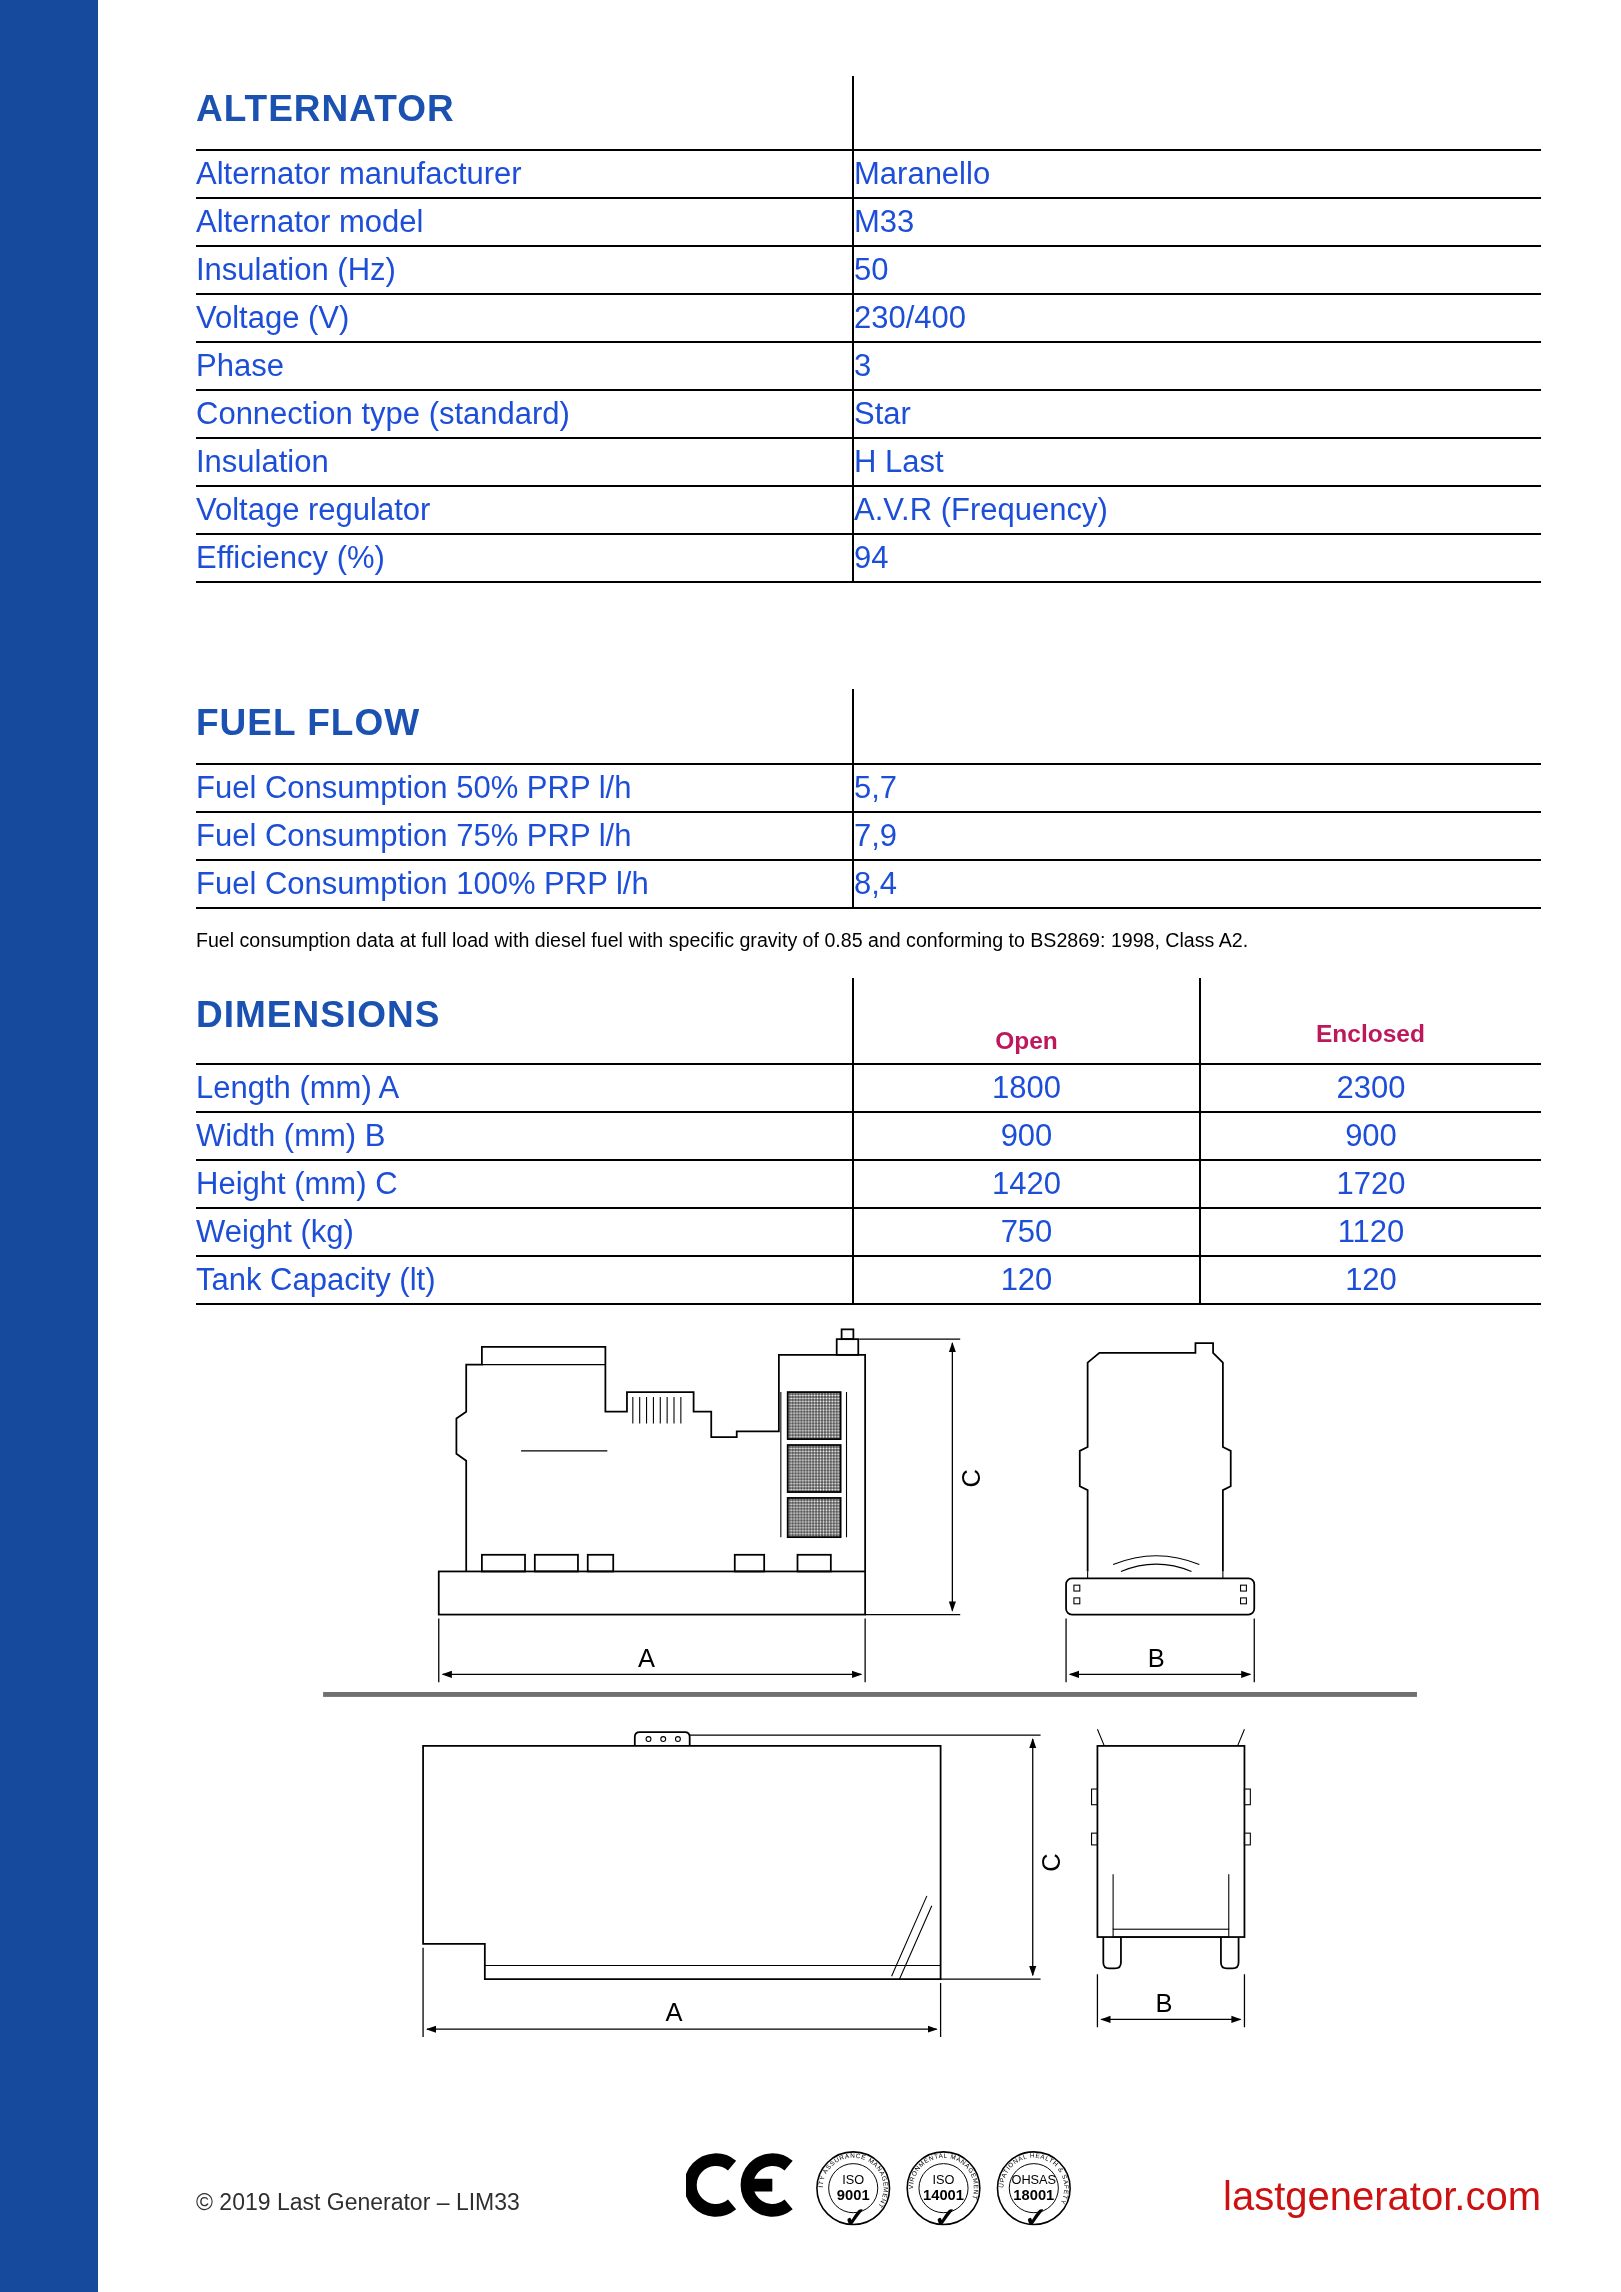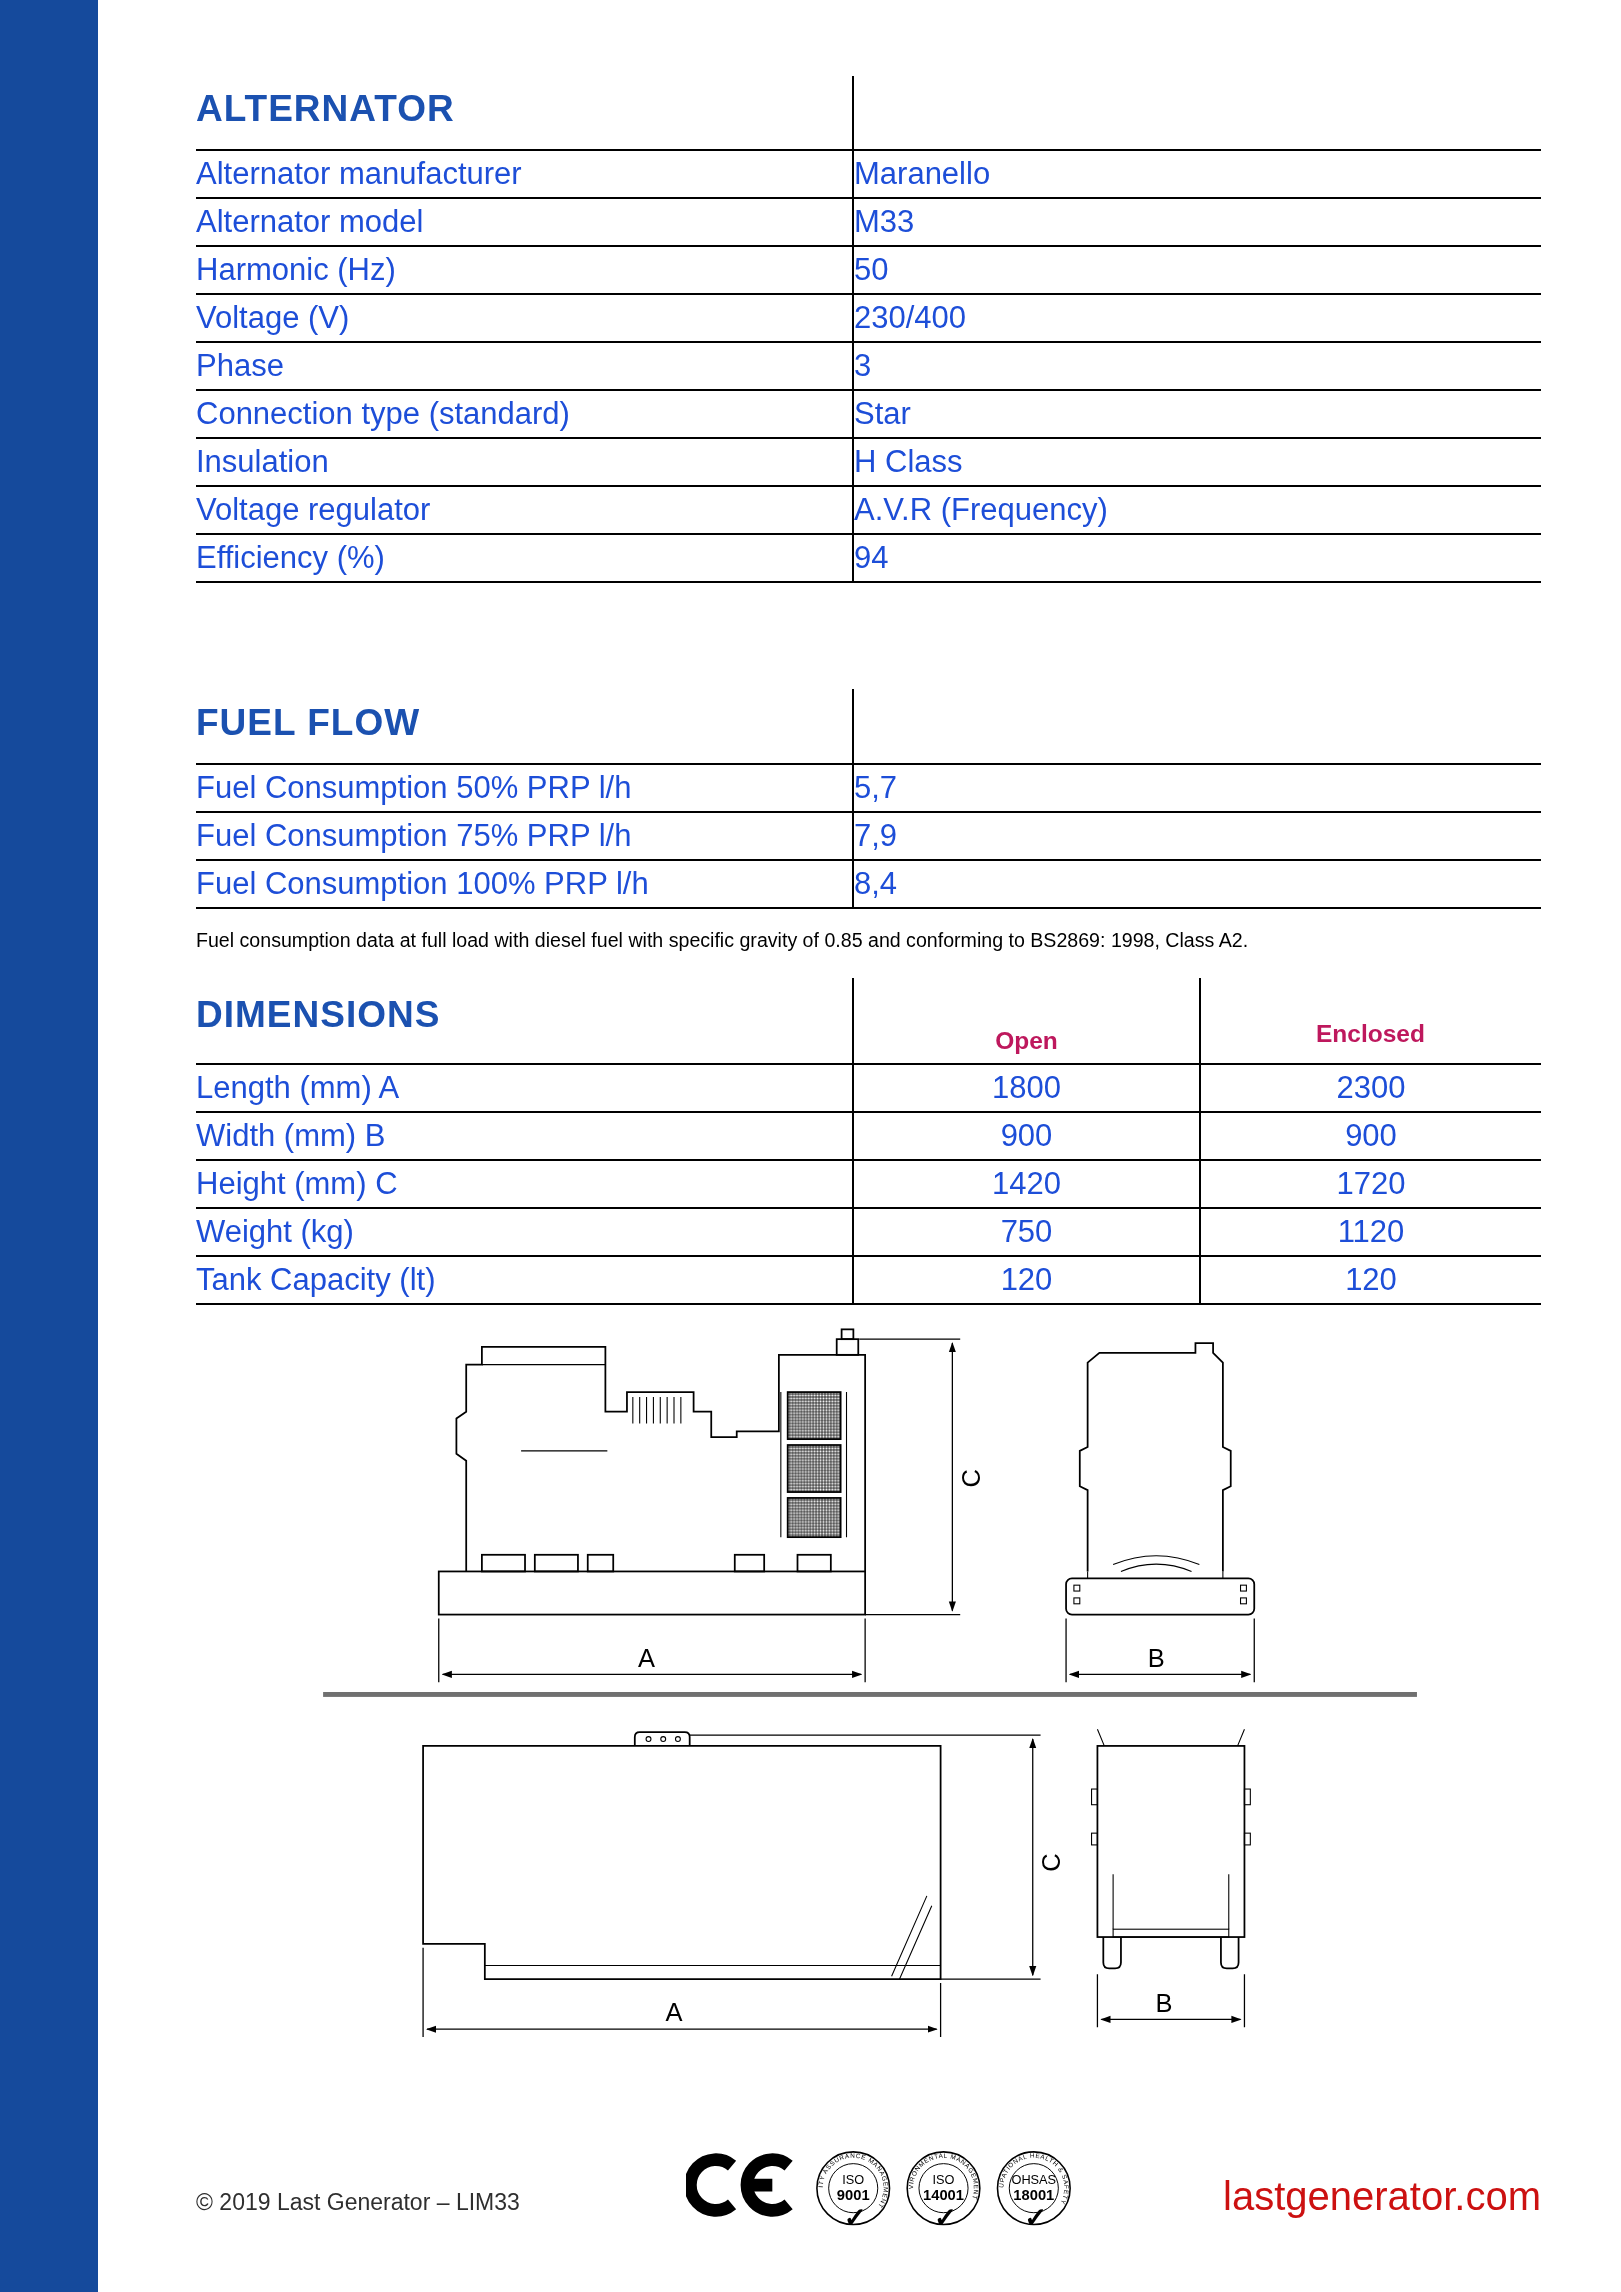--- a/index.html
+++ b/index.html
@@ -56,38 +56,38 @@
     <tbody>
         <tr>
       <td class="lbl">Alternator manufacturer</td>
       <td class="val">Maranello</td>
         </tr>
     <tr>
       <td class="lbl">Alternator model</td>
       <td class="val">M33</td>
         </tr>
     <tr>
-      <td class="lbl">Harmonic (Hz)</td>
+      <td class="lbl">Insulation (Hz)</td>
       <td class="val">50</td>
         </tr>
     <tr>
       <td class="lbl">Voltage (V)</td>
       <td class="val">230/400</td>
         </tr>
     <tr>
       <td class="lbl">Phase</td>
       <td class="val">3</td>
         </tr>
     <tr>
       <td class="lbl">Connection type (standard)</td>
       <td class="val">Star</td>
         </tr>
     <tr>
       <td class="lbl">Insulation</td>
-      <td class="val">H Class</td>
+      <td class="val">H Last</td>
         </tr>
     <tr>
       <td class="lbl">Voltage regulator</td>
       <td class="val">A.V.R (Frequency)</td>
         </tr>
     <tr>
       <td class="lbl">Efficiency (%)</td>
       <td class="val">94</td>
         </tr>
   </tbody>

